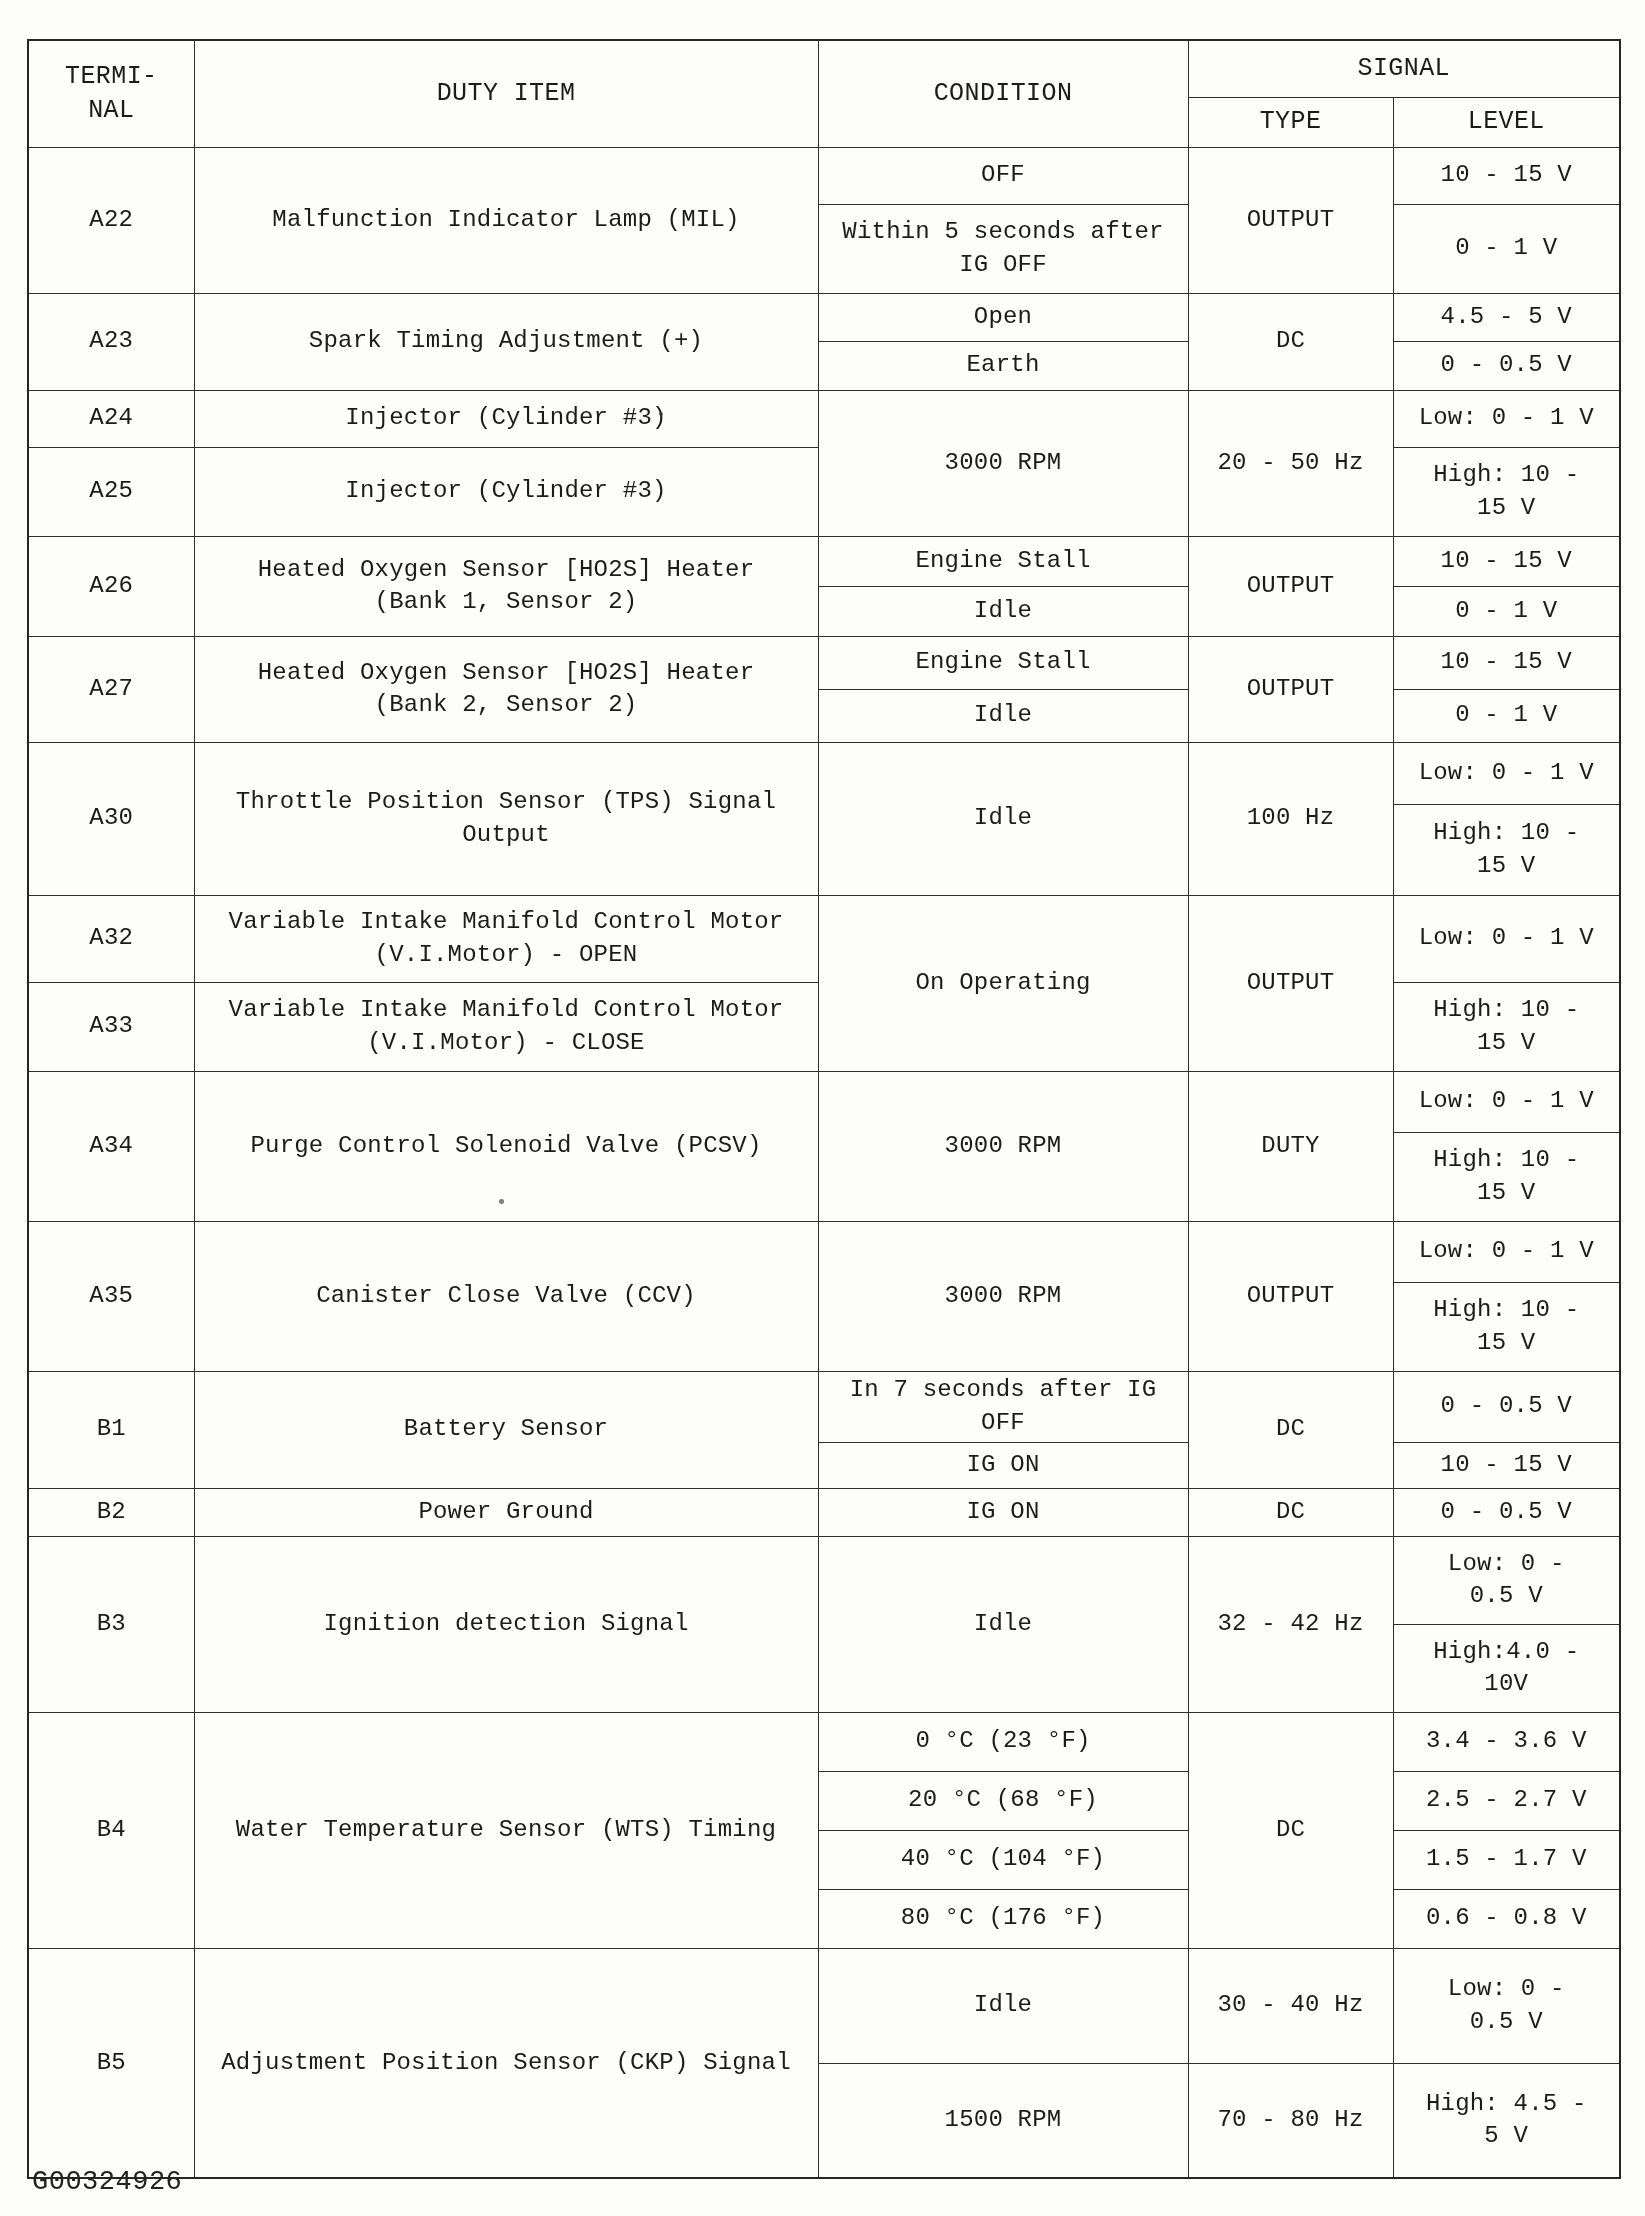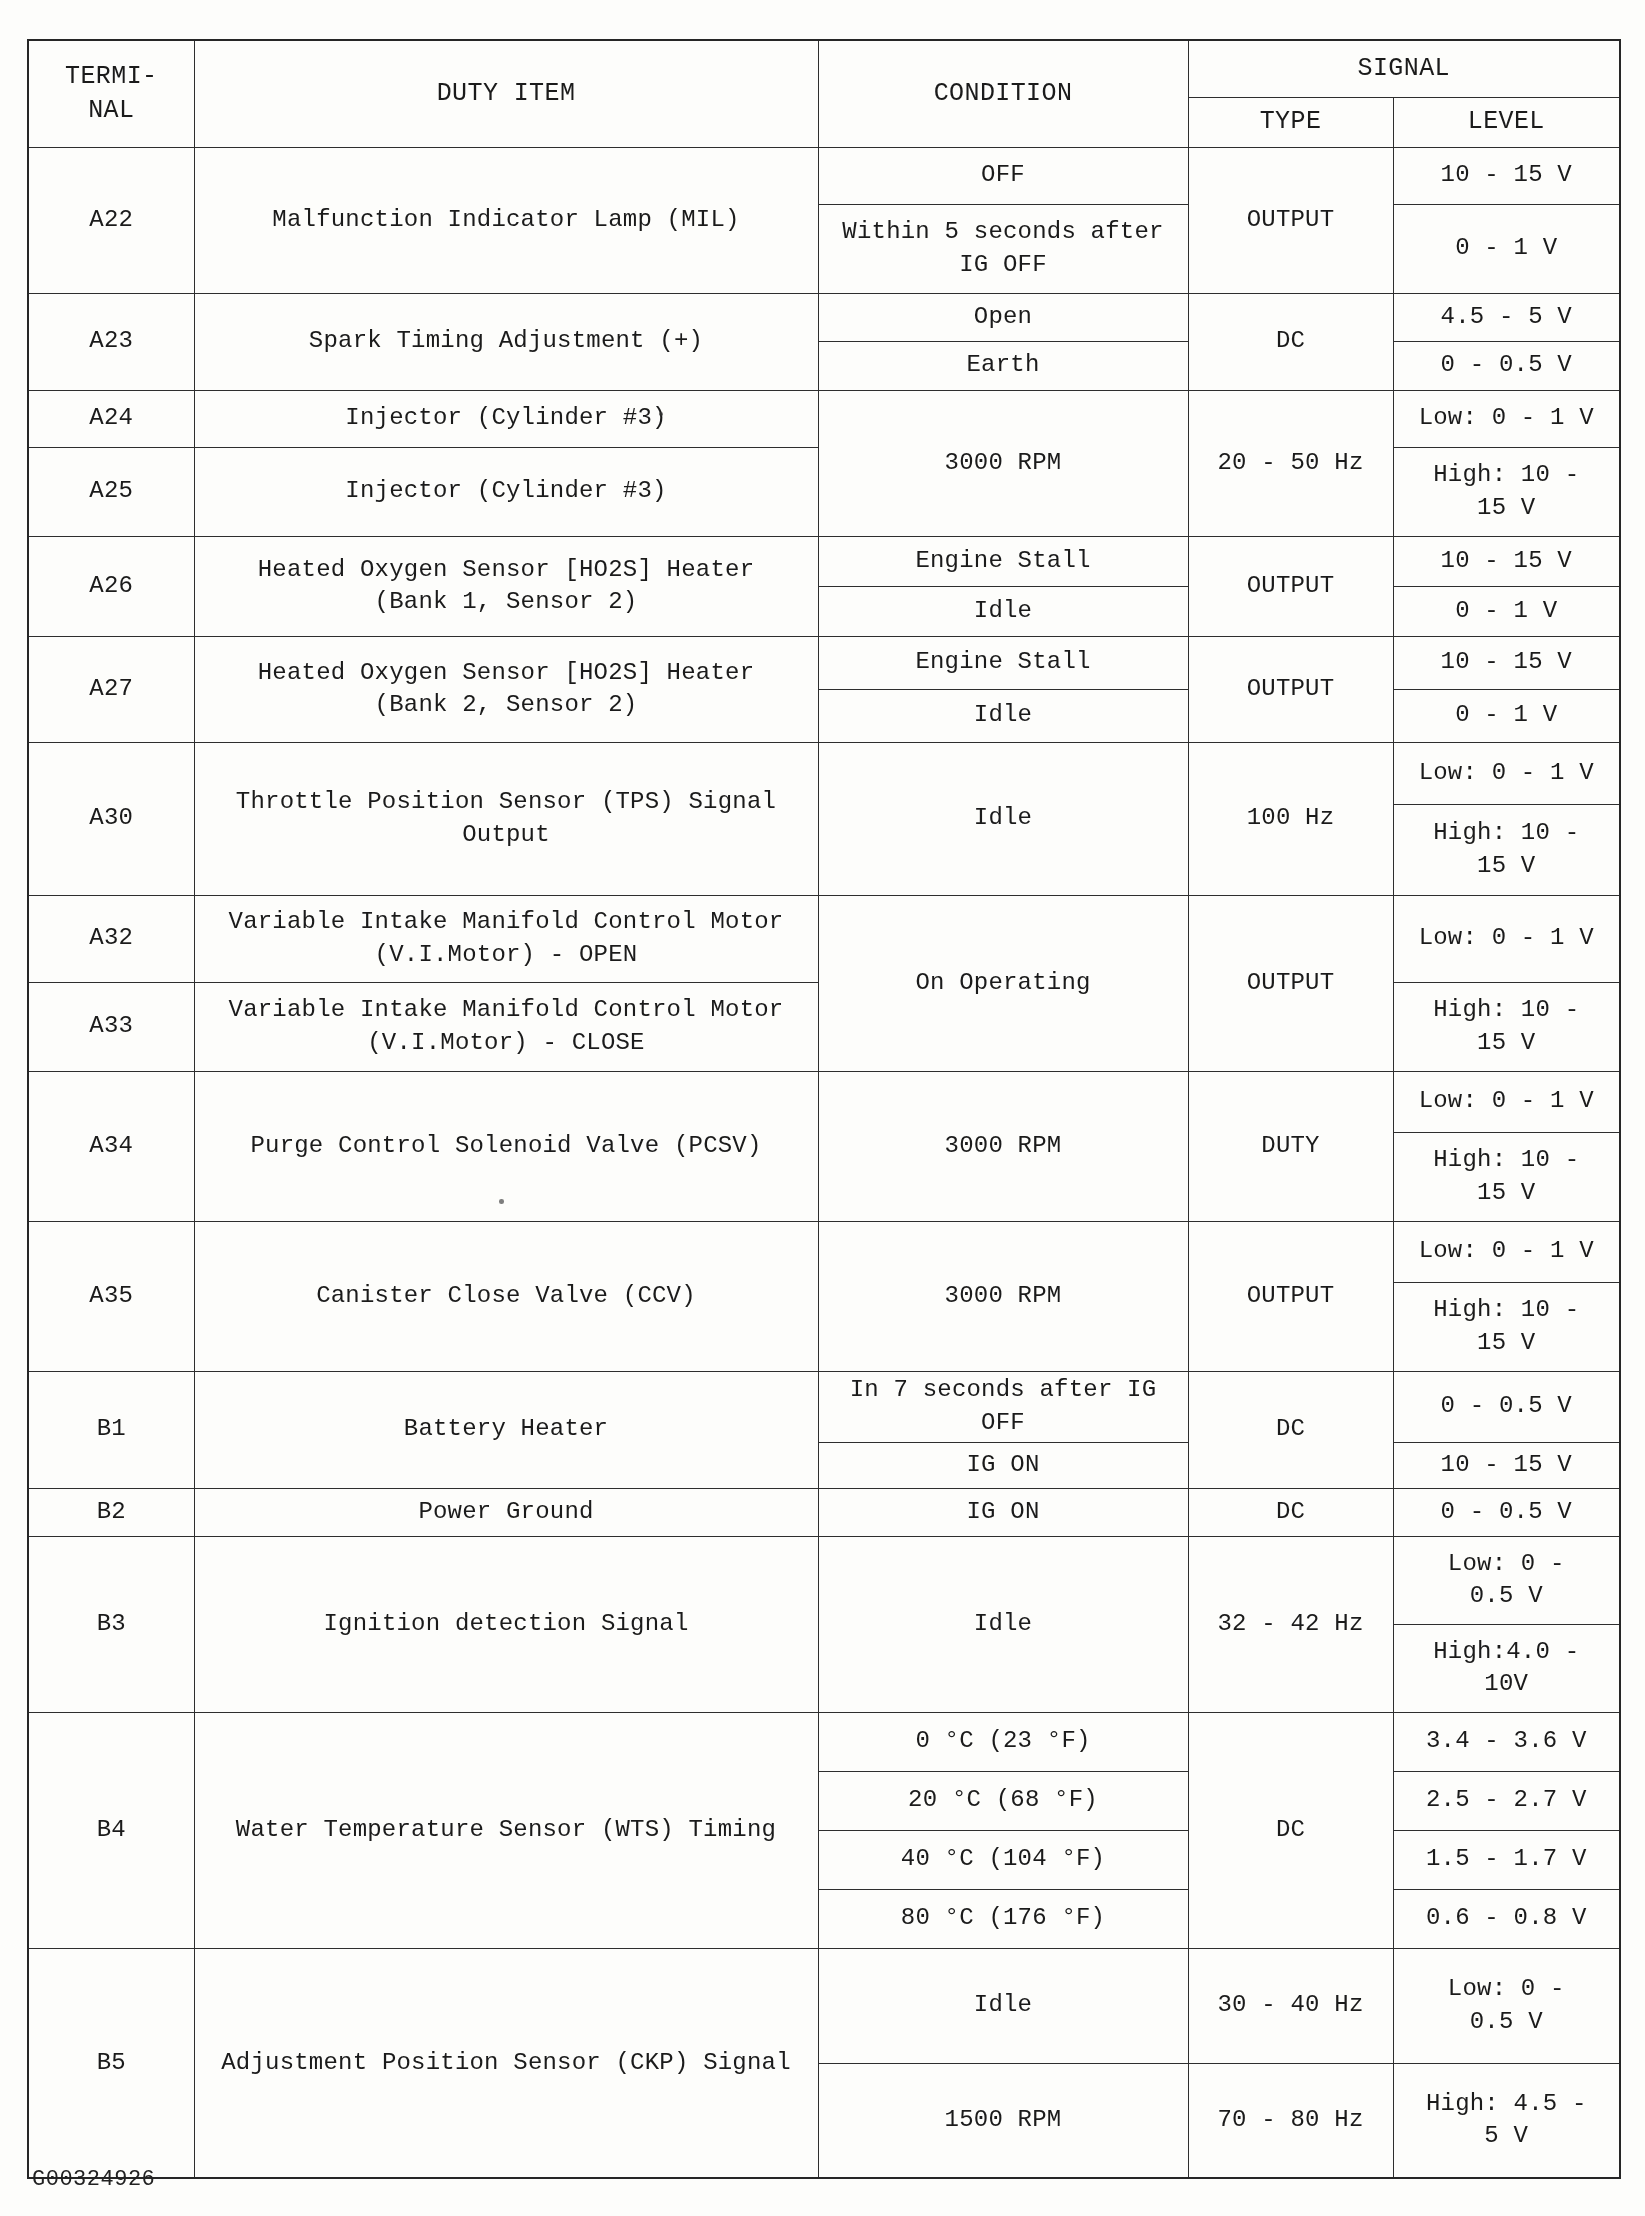--- a/index.html
+++ b/index.html
@@ -30,21 +30,21 @@
     font-size: 24px;
     line-height: 1.35;
     padding: 2.7px 7.1px;
     letter-spacing: 0.2px;
   }
   tr.hdr td { font-size: 25px; letter-spacing: 0.4px; }
   .figure-id {
     position: absolute;
     left: 32px;
     top: 2167px;
-    font-size: 22px;
+    font-size: 27px;
     letter-spacing: 0.5px;
     color: #222222;
   }
   .artifact {
     position: absolute;
     width: 4.5px;
     height: 4.5px;
     border-radius: 50%;
     background: #3a3a3a;
     opacity: 0.65;
@@ -191,21 +191,21 @@
         <td rowspan="2">OUTPUT</td>
         <td>Low: 0 - 1 V</td>
       </tr>
       <tr style="height:89px">
         <td>High: 10 -
 15 V</td>
       </tr>
 
       <tr style="height:46px">
         <td rowspan="2">B1</td>
-        <td rowspan="2">Battery Heater</td>
+        <td rowspan="2">Battery Sensor</td>
         <td>In 7 seconds after IG OFF</td>
         <td rowspan="2">DC</td>
         <td>0 - 0.5 V</td>
       </tr>
       <tr style="height:46px">
         <td>IG ON</td>
         <td>10 - 15 V</td>
       </tr>
 
       <tr style="height:48px">

